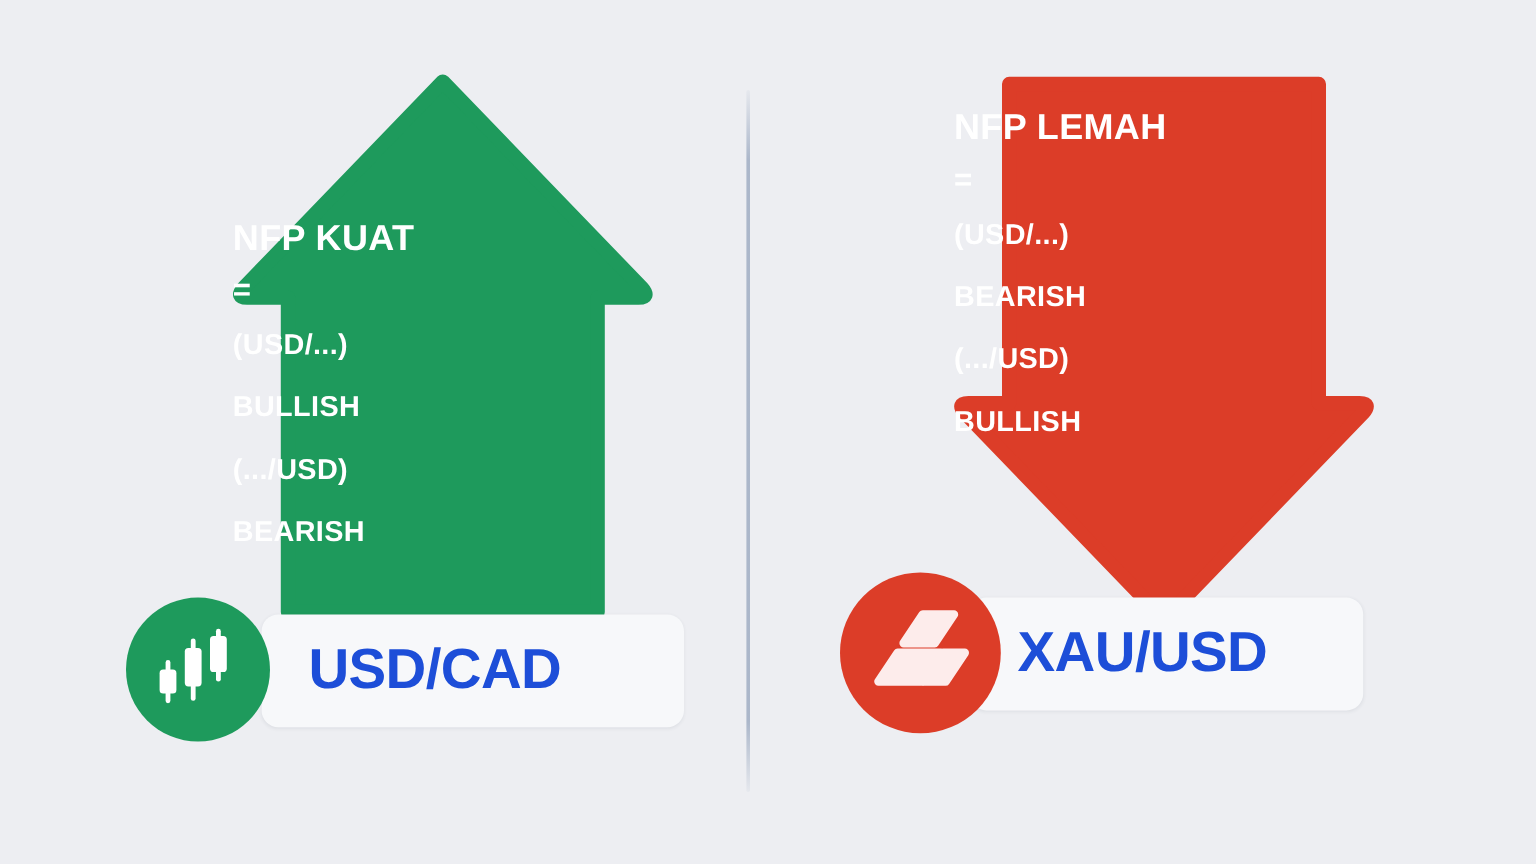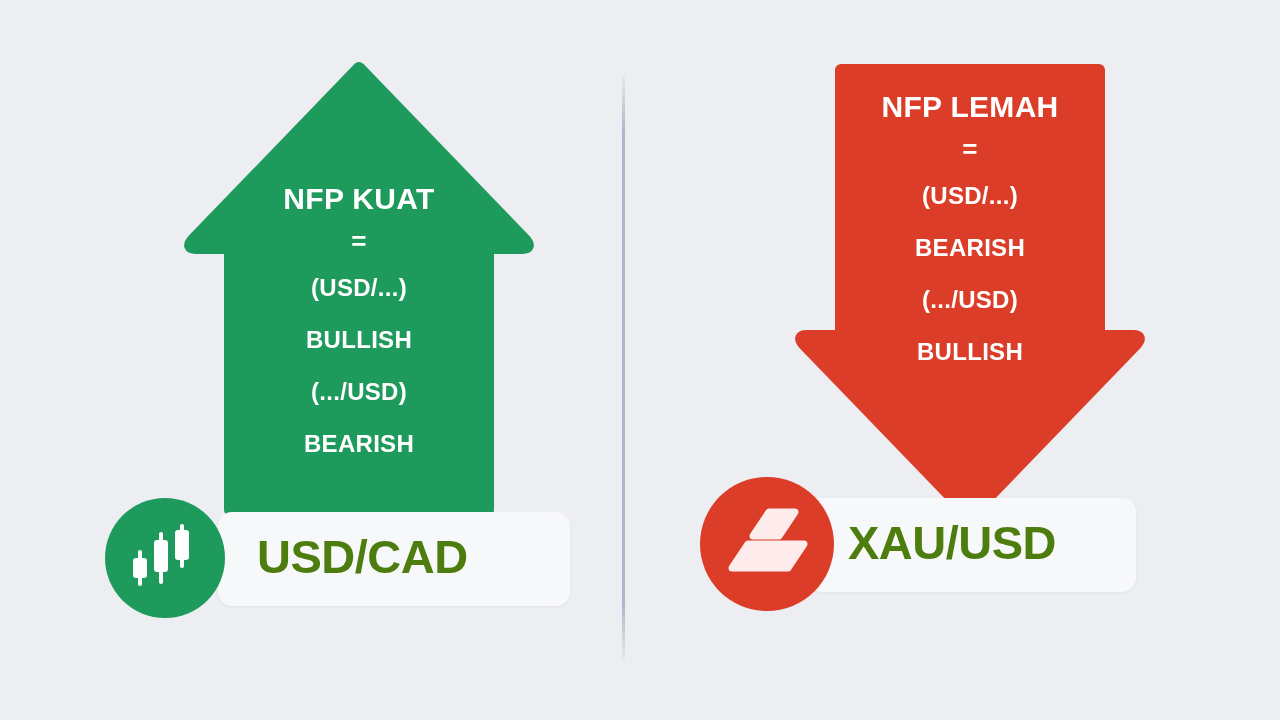--- a/index.html
+++ b/index.html
@@ -43,21 +43,21 @@
     height: 720px;
   }
   #panel-left  { left: 0; }
   #panel-right { left: 640px; }
 
   
   .arrow-wrap {
     position: absolute;
   }
   #arrow-up-wrap {
-    left: 184px;
+    left: 194px;
     top: 62px;
     width: 350px;
     height: 452px;
   }
   #arrow-down-wrap {
     left: 155px;   
     top: 62px;
     width: 350px;
     height: 460px;
   }
@@ -66,21 +66,20 @@
     width: 100%;
     height: 100%;
     overflow: visible;
   }
 
   
   .arrow-text {
     position: absolute;
     left: 0;
     width: 100%;
-    text-align: center;
     color: #ffffff;
     font-weight: bold;
     letter-spacing: 0.3px;
     pointer-events: none;
   }
   #arrow-up-text  { top: 118px; }
   #arrow-down-text { top: 26px; }
 
   .line-head {
     font-size: 30px;
@@ -125,21 +124,21 @@
   #pill-left  { left: 113px; width: 352px; }
   #pill-right { left: 108px; width: 328px; }
 
   .pill-text {
     position: absolute;
     top: 0;
     height: 94px;
     line-height: 94px;
     font-size: 47px;
     font-weight: bold;
-    color: #4d7c0f;
+    color: #1d4ed8;
     letter-spacing: -0.5px;
     white-space: nowrap;
   }
   #pill-text-left  { left: 152px; }
   #pill-text-right { left: 148px; }
 
   .badge-circle {
     position: absolute;
     border-radius: 50%;
     display: flex;

